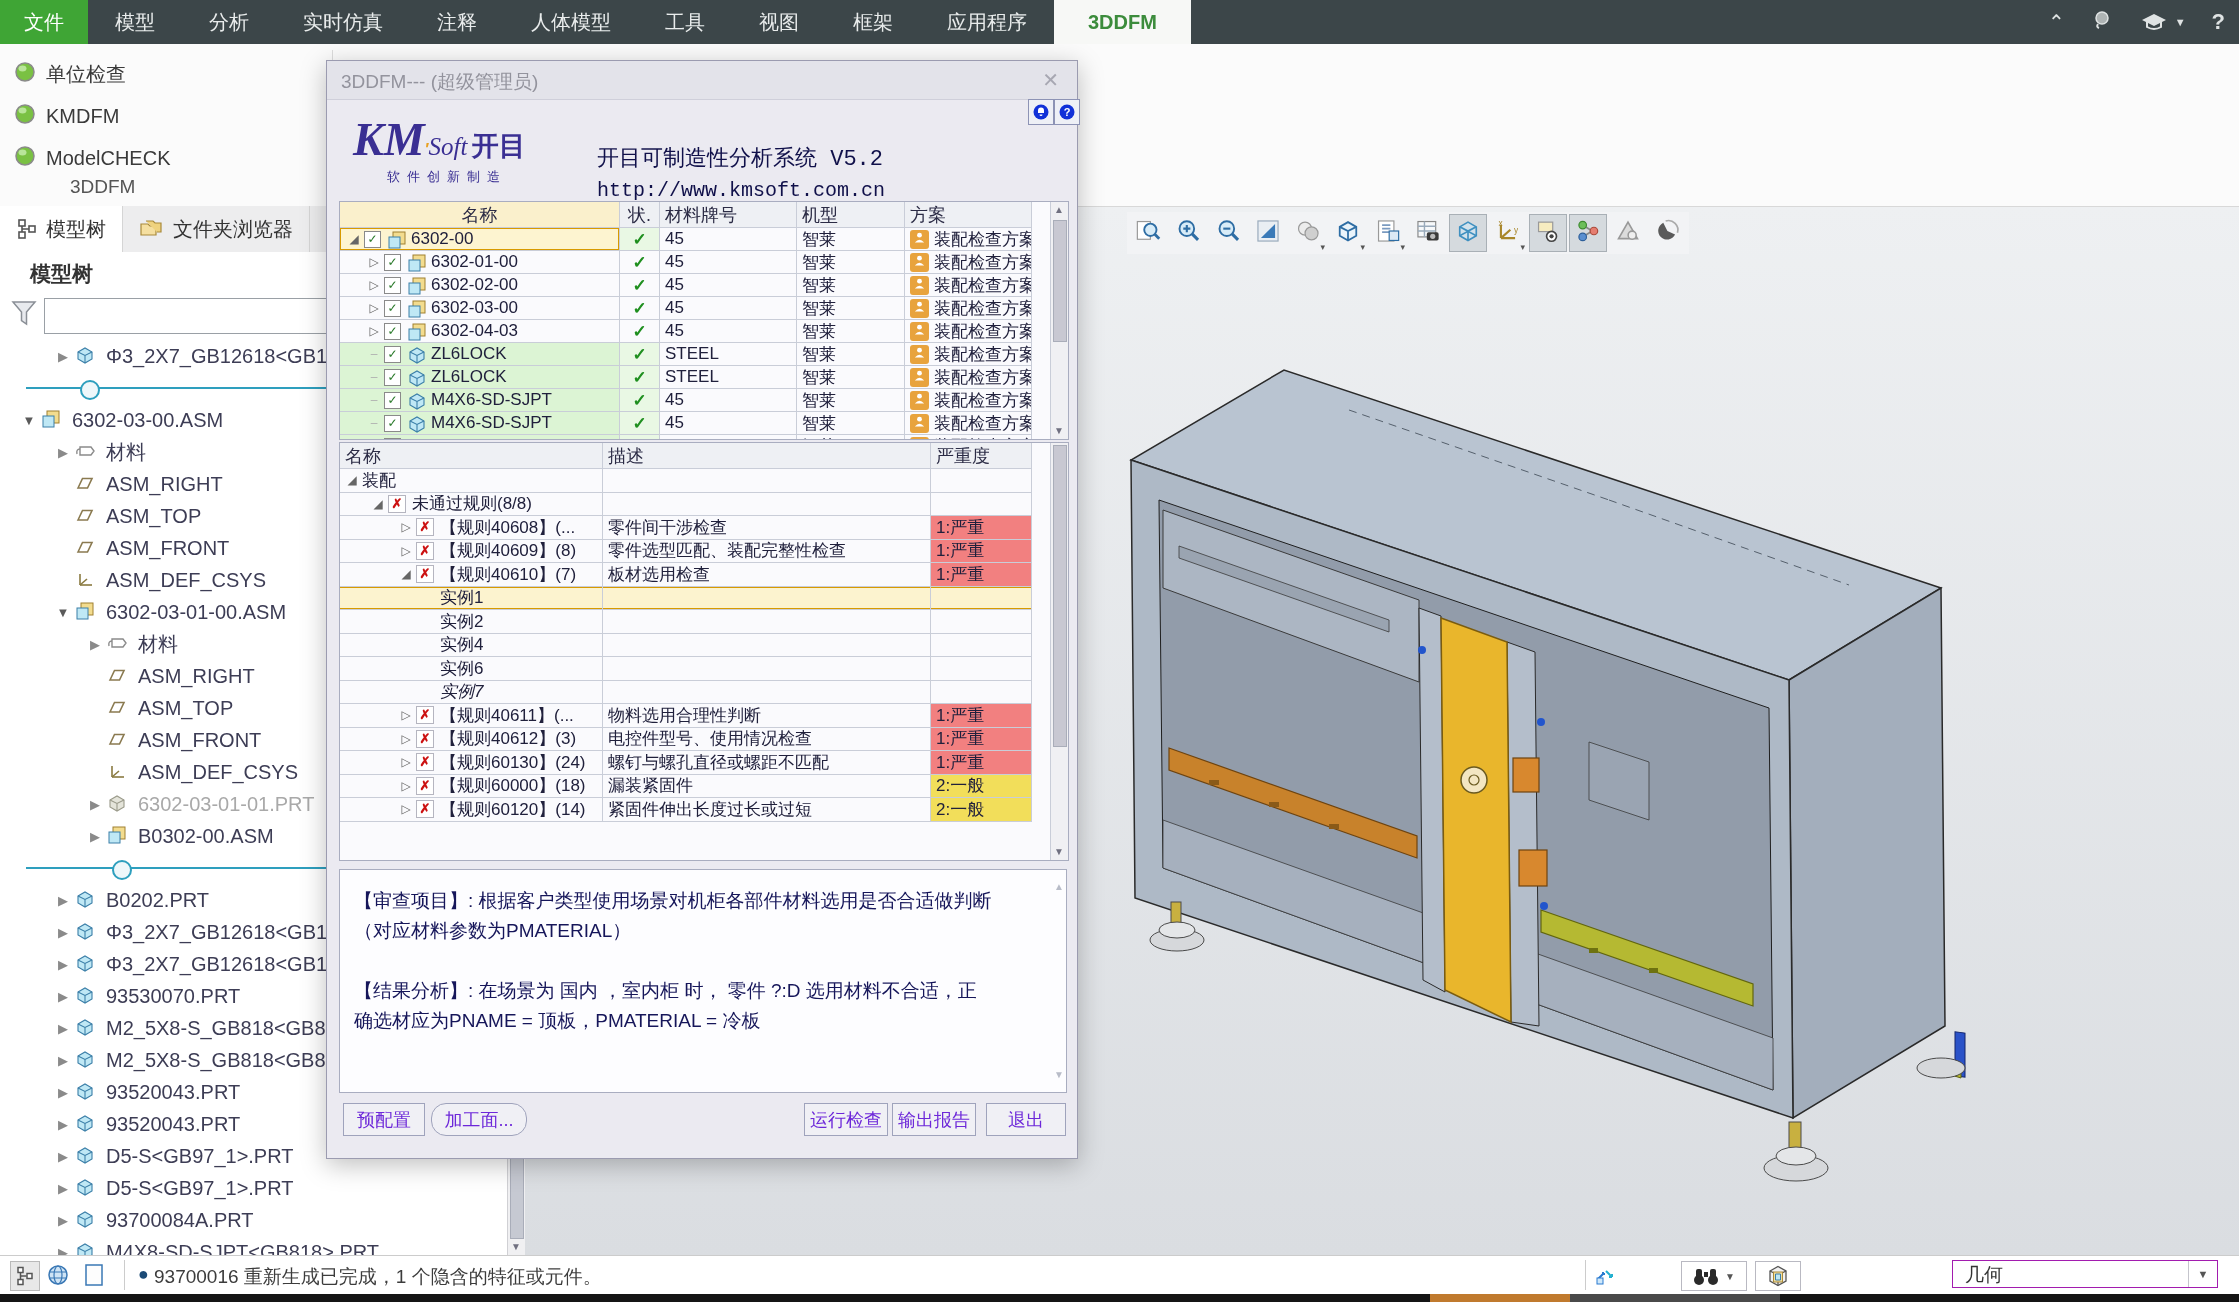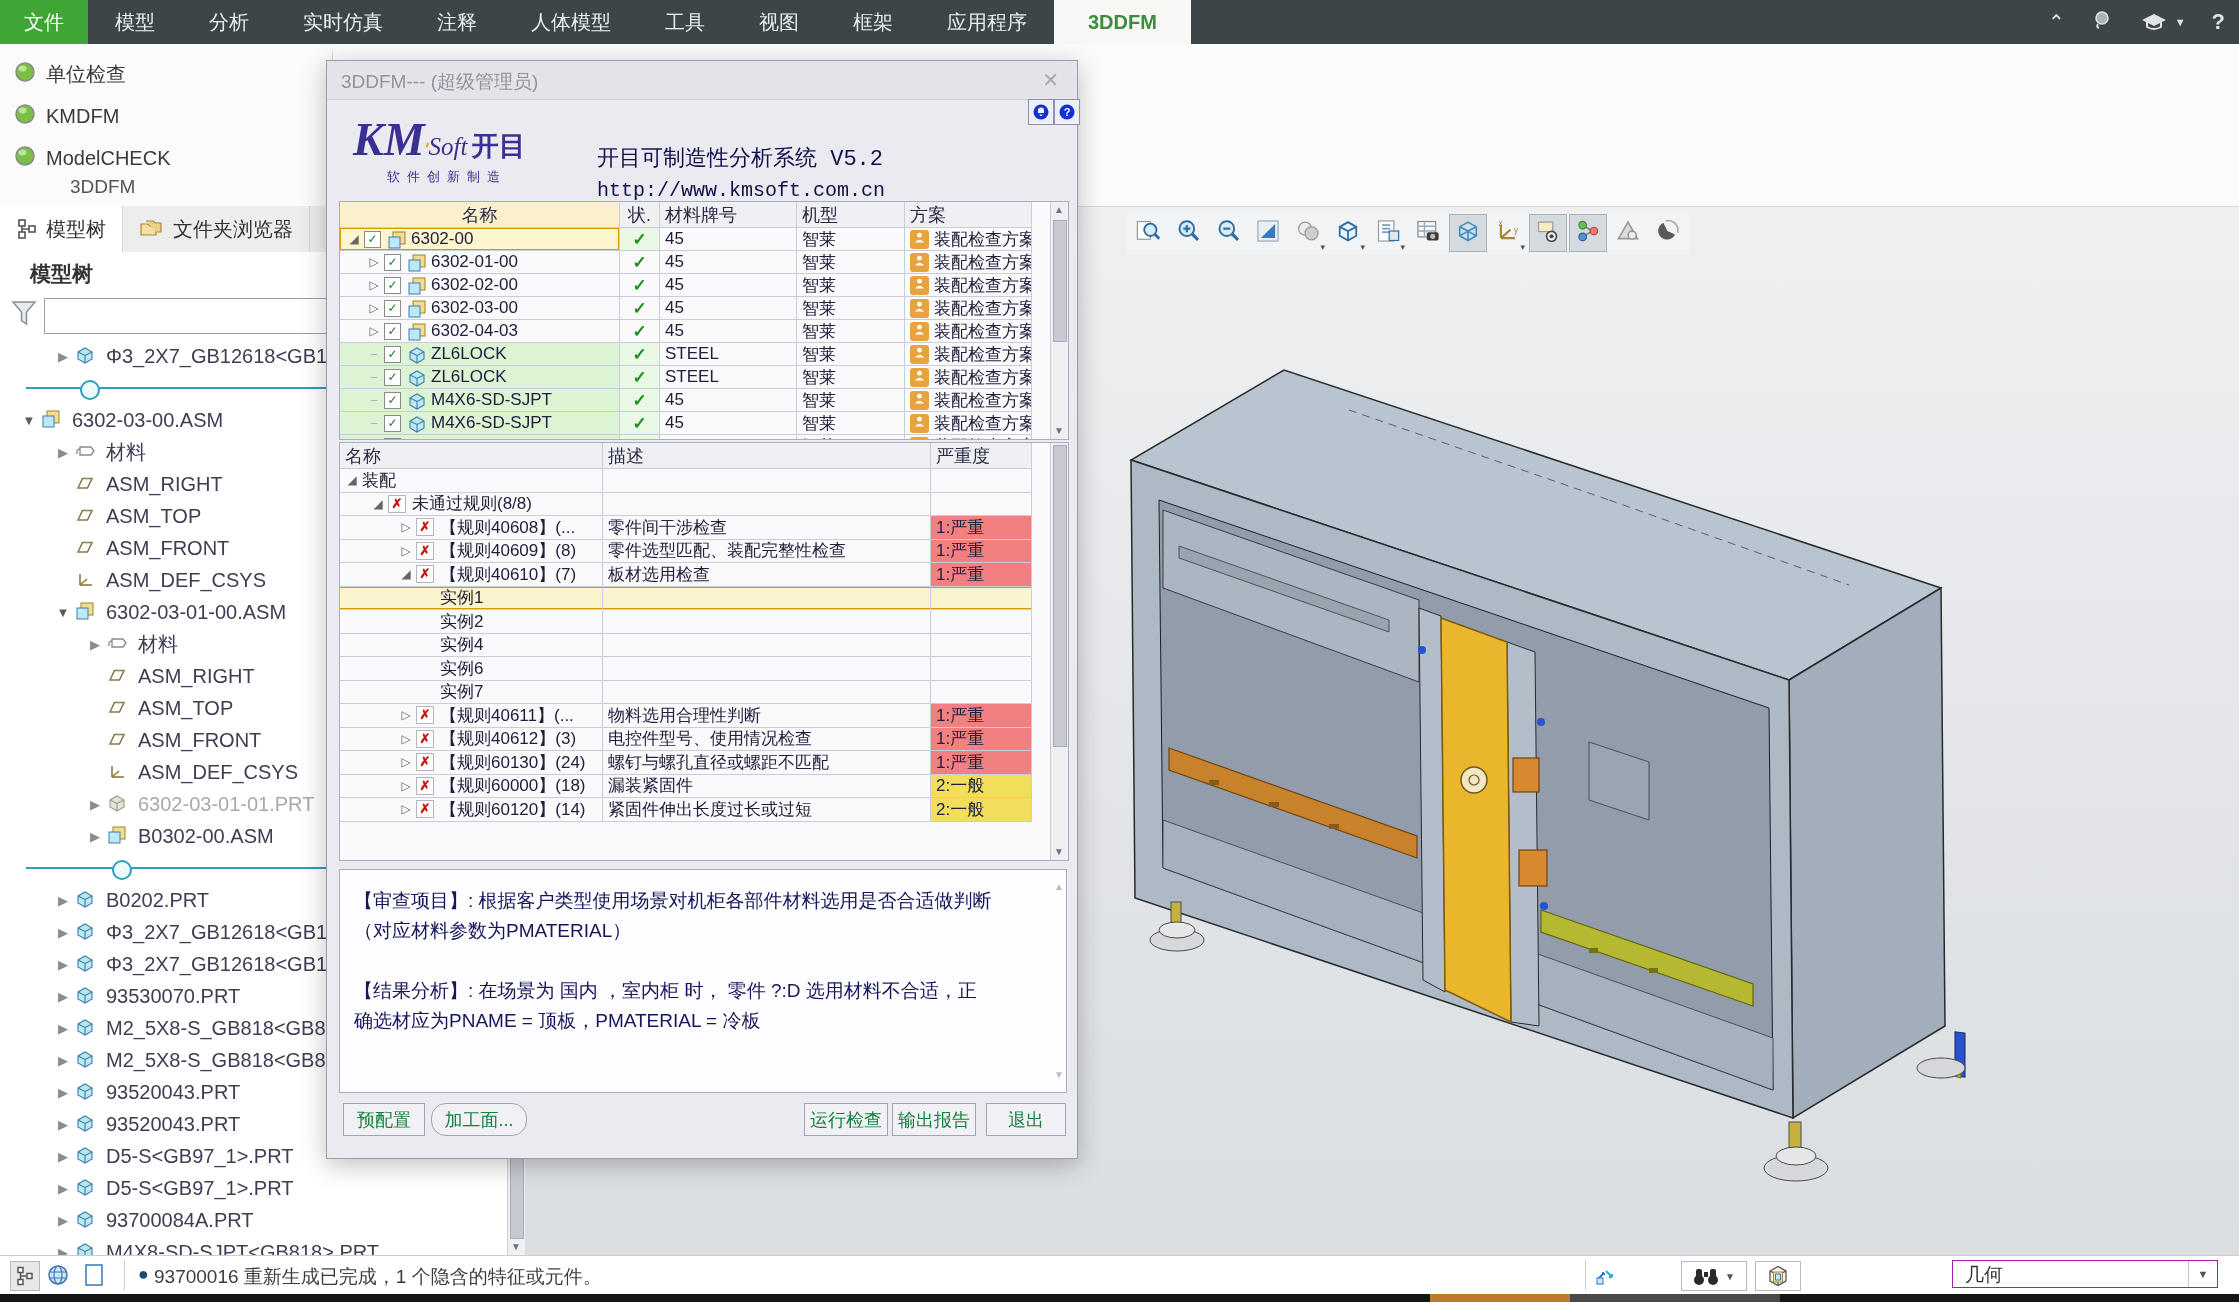--- a/index.html
+++ b/index.html
@@ -78,21 +78,21 @@
   .cell.selrow{background:#fcf3cf;box-shadow:inset 0 1px 0 #d89a00, inset 0 -1px 0 #d89a00;}
   .checkbox{width:15px;height:15px;background:#fff;border:1px solid #8a8a8a;font-size:12px;line-height:14px;text-align:center;color:#2a7a2a;flex:none;margin-right:5px;}
   .failbox{width:16px;height:16px;background:#fff;border:1px solid #b5b5c0;color:#cc1111;font-weight:bold;font-size:13px;line-height:15px;text-align:center;flex:none;margin-right:6px;}
   .texp{width:16px;flex:none;font-size:12px;color:#666;text-align:center;margin-right:2px;}
   .picon{width:20px;height:18px;flex:none;margin-right:5px;}
   .planicon{width:19px;height:19px;border-radius:3px;background:#e8a33d;color:#fff;font-size:13px;text-align:center;line-height:19px;flex:none;margin-right:5px;}
   .vscroll{position:absolute;right:0;top:0;width:17px;height:100%;background:#f0f0f3;border-left:1px solid #c9cdd8;}
   .vscroll .sarrow{position:absolute;left:0;width:16px;height:16px;font-size:10px;color:#707080;text-align:center;line-height:16px;}
   .vscroll .thumb{position:absolute;left:2px;width:12px;background:#c8c8d2;border:1px solid #a9adb9;}
   .detailbox{position:absolute;background:#fdfdff;border:1px solid #a9adc0;font-size:19px;color:#16165a;padding:16px 24px 0 14px;line-height:30px;}
-  .dlg-btn{position:absolute;height:31px;background:#f0f0f5;border:1px solid #9fa3bc;font-size:18px;color:#15803d;display:flex;align-items:center;justify-content:center;}
+  .dlg-btn{position:absolute;height:31px;background:#f0f0f5;border:1px solid #9fa3bc;font-size:18px;color:#6d28d9;display:flex;align-items:center;justify-content:center;}
   
   .statusbar{position:absolute;left:0;top:1255px;width:2239px;height:39px;background:#fff;border-top:1px solid #ccc;z-index:25;}
   .sb-btn{position:absolute;top:5px;width:28px;height:28px;display:flex;align-items:center;justify-content:center;}
   .sb-btn.pressed{background:#e8e8e8;border:1px solid #b9b9b9;}
   .sb-sep{position:absolute;top:4px;width:1px;height:30px;background:#ccc;}
   .sb-msg{position:absolute;left:154px;top:8px;font-size:19px;color:#3c3c3c;white-space:nowrap;}
   .sb-bullet{position:absolute;left:138px;top:8px;color:#1b4a76;font-size:18px;}
   .sb-select{position:absolute;left:1952px;top:4px;width:266px;height:28px;background:#fff;border:1px solid #a21caf;font-size:19px;color:#333;line-height:28px;padding-left:12px;box-sizing:border-box;}
   .sb-select .car{position:absolute;right:0;top:0;width:28px;height:26px;border-left:1px solid #c5c5cc;text-align:center;font-size:11px;color:#555;line-height:26px;}
   .taskstrip{position:absolute;left:0;top:1294px;width:2239px;height:8px;background:#151515;z-index:26;}
@@ -980,21 +980,21 @@
           <div class="cell"></div>
         </div>
         <div class="rrow">
           <div class="cell" style="padding-left: 100px;">
             <span>实例6</span>
           </div>
           <div class="cell"></div>
           <div class="cell"></div>
         </div>
         <div class="rrow">
-          <div class="cell" style="padding-left: 100px;">
+          <div class="cell" style="padding-left: 100px; font-style: italic;">
             <span>实例7</span>
           </div>
           <div class="cell"></div>
           <div class="cell"></div>
         </div>
         <div class="rrow">
           <div class="cell" style="padding-left: 58px;">
             <span class="texp">▷</span>
             <span class="failbox">✗</span>
             <span>【规则40611】(...</span>

